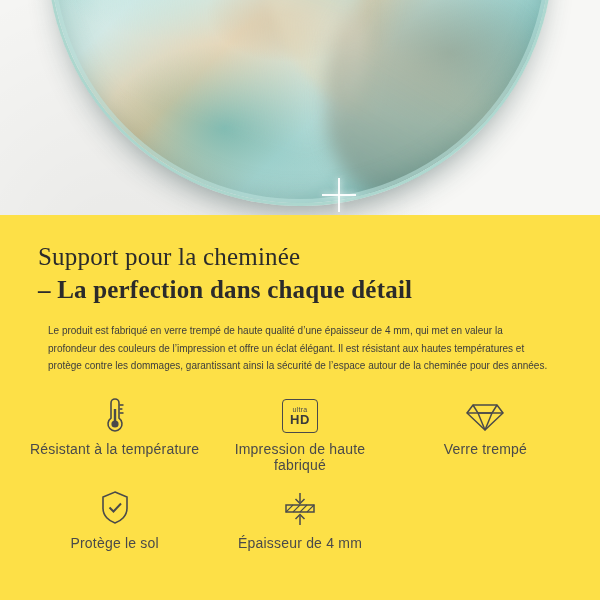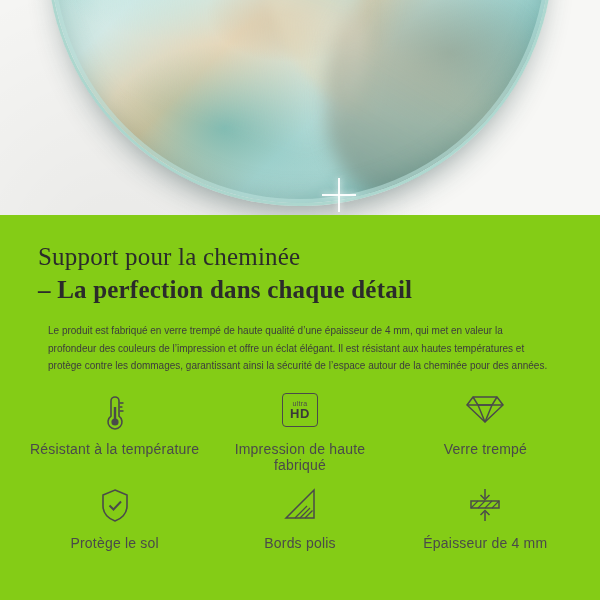--- a/index.html
+++ b/index.html
@@ -10,21 +10,21 @@
     width: 600px;
     height: 600px;
     background: #ffffff;
     font-family: "Liberation Sans", sans-serif;
     overflow: hidden;
   }
   .page {
     position: relative;
     width: 600px;
     height: 600px;
-    background: #84cc16;
+    background: #fde047;
     box-sizing: border-box;
     overflow: hidden;
   }
 
   
   .hero {
     position: relative;
     width: 600px;
     height: 215px;
     overflow: hidden;
@@ -163,21 +163,21 @@
   }
   .feature {
     display: flex;
     flex-direction: column;
     align-items: center;
     text-align: center;
   }
   .feature-icon {
     height: 40px;
     display: flex;
-    align-items: flex-start;
+    align-items: flex-end;
     justify-content: center;
     margin-bottom: 8px;
   }
   .feature-label {
     font-size: 14px;
     color: #4a4a4a;
     letter-spacing: 0.2px;
   }
   .hd-badge {
     width: 34px;
@@ -270,31 +270,20 @@
     <div class="feature">
       <div class="feature-icon">
         <svg width="32" height="38" viewBox="0 0 32 38" fill="none" stroke="#4a4a4a" stroke-width="1.6">
           <path d="M16 3 L28 8 V19 c0 8-6 13-12 15 -6-2-12-7-12-15 V8 Z"></path>
           <path d="M10.5 18.5 l4 4 7.5-8" stroke-width="2"></path>
         </svg>
       </div>
       <div class="feature-label">Protège le sol</div>
     </div>
 
-    <div class="feature">
-      <div class="feature-icon">
-        <svg width="34" height="34" viewBox="0 0 34 34" fill="none" stroke="#4a4a4a" stroke-width="1.5">
-          <path d="M3 31 L31 3 L31 31 Z"></path>
-          <path d="M12 31 L24 19" stroke-width="1.2"></path>
-          <path d="M17 31 L27 21" stroke-width="1.2"></path>
-          <path d="M22 31 L29.5 23.5" stroke-width="1.2"></path>
-        </svg>
-      </div>
-      <div class="feature-label">Bords polis</div>
-    </div>
 
     <div class="feature">
       <div class="feature-icon">
         <svg width="38" height="36" viewBox="0 0 38 36" fill="none" stroke="#4a4a4a" stroke-width="1.5">
           <line x1="19" y1="2" x2="19" y2="11"></line>
           <path d="M14.5 8 L19 12.5 L23.5 8"></path>
           <rect x="5" y="14" width="28" height="7"></rect>
           <path d="M5 21 L12 14 M12 21 L19 14 M19 21 L26 14 M26 21 L33 14" stroke-width="1.1"></path>
           <line x1="19" y1="34" x2="19" y2="25"></line>
           <path d="M14.5 28 L19 23.5 L23.5 28"></path>

